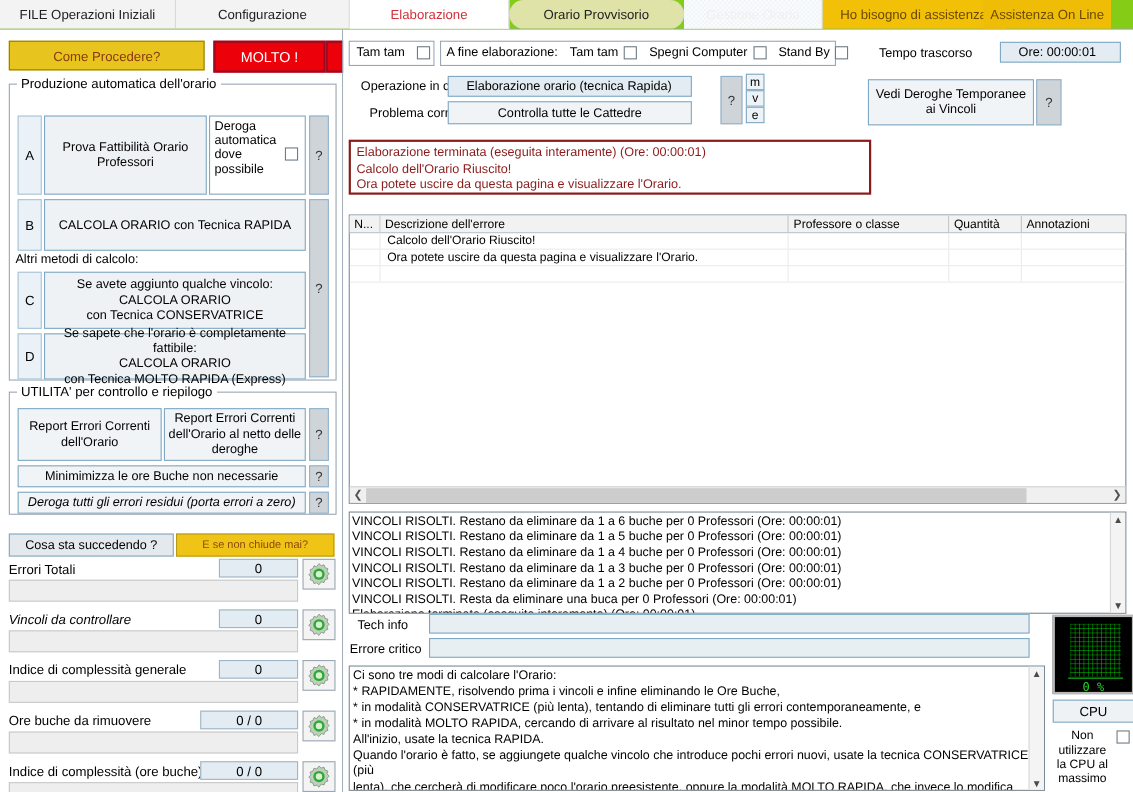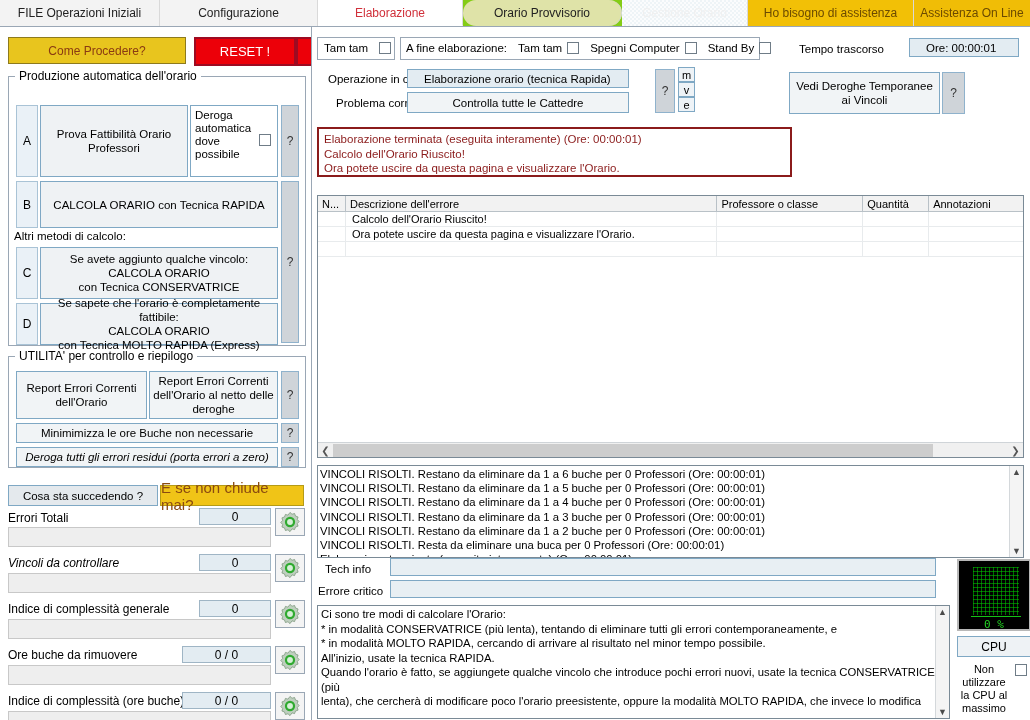--- a/index.html
+++ b/index.html
@@ -33,21 +33,21 @@
     color: #222;
     white-space: nowrap;
     overflow: hidden;
   }
   .tab.t-file   { left: 0;   width: 160px; background:#f3f3f3; }
   .tab.t-conf   { left: 160px; width: 158px; background:#f3f3f3; }
   .tab.t-elab   { left: 318px; width: 145px; background:#ffffff; color:#d0303a; border-bottom:1px solid #fff; }
   .tab.t-prov   { left: 463px; width: 159px; background:#dfe3a8; color:#222;border-radius:13px; }
   .tab.t-dis    { left: 622px; width: 126px; background:#f5f5f5; color:#f0f0f0; }
   .tab.t-assist { left: 748px; width: 166px; background:#f2c006; color:#6b4a00; }
-  .tab.t-online { left: 914px; width: 116px; background:#f0bd06; color:#6b4a00; border-right:none; }
+  .tab.t-online { left: 894px; width: 116px; background:#f0bd06; color:#6b4a00; border-right:none; }
   .tab.t-dis {
     background-image:
       linear-gradient(45deg, #eef4f7 25%, transparent 25%, transparent 75%, #eef4f7 75%),
       linear-gradient(45deg, #eef4f7 25%, #fbfcfd 25%, #fbfcfd 75%, #eef4f7 75%);
     background-size: 4px 4px;
     background-position: 0 0, 2px 2px;
   }
 
   
   .leftcol {
@@ -122,21 +122,21 @@
 
   .btn-cosa {
     position:absolute; left:8px; top:458px; width:150px; height:21px;
     box-sizing:border-box; border:1px solid #7fa8c4; background:#e4e9ed;
     display:flex; align-items:center; justify-content:center; font-size:11.5px;
   }
   .btn-esen {
     position:absolute; left:160px; top:458px; width:144px; height:21px;
     box-sizing:border-box; border:1px solid #b59b16; background:#f0c417;
     display:flex; align-items:center; justify-content:center;
-    font-size:15px; color:#8a4a10;
+    font-size:10px; color:#8a4a10;
   }
 
   .metric-label { position:absolute; font-size:12px; color:#000; }
   .metric-val {
     position:absolute; box-sizing:border-box;
     border:1px solid #9fb5c5; background:#e3ecf2;
     display:flex; align-items:center; justify-content:center;
     font-size:12px; color:#000;
   }
   .metric-bar {
@@ -286,21 +286,21 @@
       </div>
   </div>
 
   <div class="leftcol">
 
     <div class="topbtn-row">
       <div class="btn-come">
           <span>Come  Procedere?</span>
         </div>
       <div class="btn-reset">
-          <span>RESET !</span>
+          <span>MOLTO !</span>
         </div>
       <div class="btn-redsmall"></div>
     </div>
 
     <fieldset class="grp grp-auto">
       <legend>Produzione automatica dell'orario</legend>
     </fieldset>
 
     <div class="letterbox" style="left:16px; top:78px; width:22px; height:72px;">
         <span>A</span>
@@ -558,20 +558,21 @@
     </div>
 
     <div class="fieldlabel" style="left:13px; top:536px;">Tech info</div>
     <div class="fieldbox" style="left:78px; top:531px; width:546px; height:18px; background:#e8eff3;"></div>
 
     <div class="fieldlabel" style="left:6px; top:558px;">Errore critico</div>
     <div class="fieldbox" style="left:78px; top:553px; width:546px; height:18px; background:#e8eff3;"></div>
 
     <div class="infobox" style="left:5px; top:578px; width:633px; height:114px;">
       <div>Ci sono tre modi di calcolare l'Orario:</div>
+      <div>* RAPIDAMENTE, risolvendo prima i vincoli e infine eliminando le Ore Buche,</div>
       <div>* in modalità CONSERVATRICE (più lenta), tentando di eliminare tutti gli errori contemporaneamente, e</div>
       <div>* in modalità MOLTO RAPIDA, cercando di arrivare al risultato nel minor tempo possibile.</div>
       <div>All'inizio, usate la tecnica RAPIDA.</div>
       <div>Quando l'orario è fatto, se aggiungete qualche vincolo che introduce pochi errori nuovi, usate la tecnica CONSERVATRICE (più</div>
       <div>lenta), che cercherà di modificare poco l'orario preesistente, oppure la modalità MOLTO RAPIDA, che invece lo modifica</div>
       <div class="vscroll">
         <div class="vb">▲</div>
         <div class="vb">▼</div>
       </div>
     </div>

